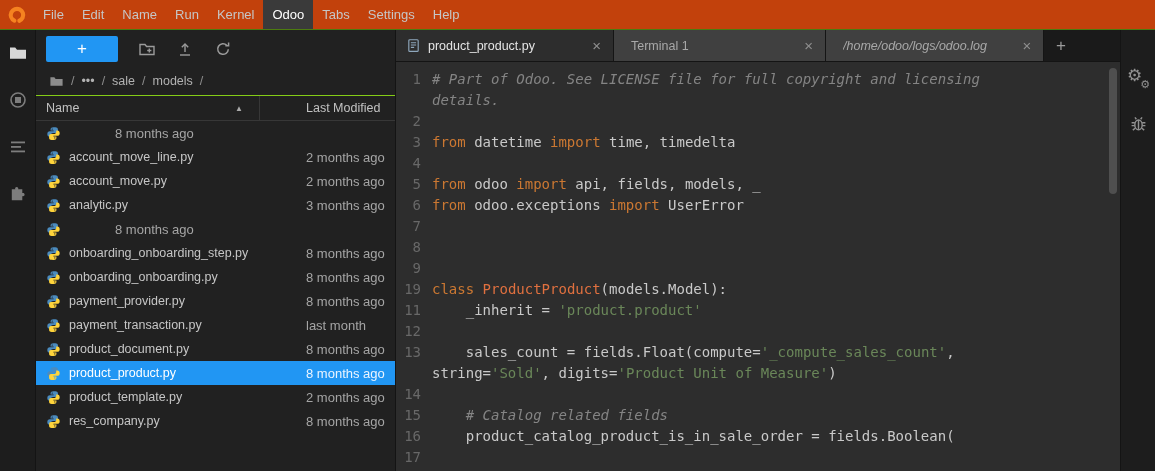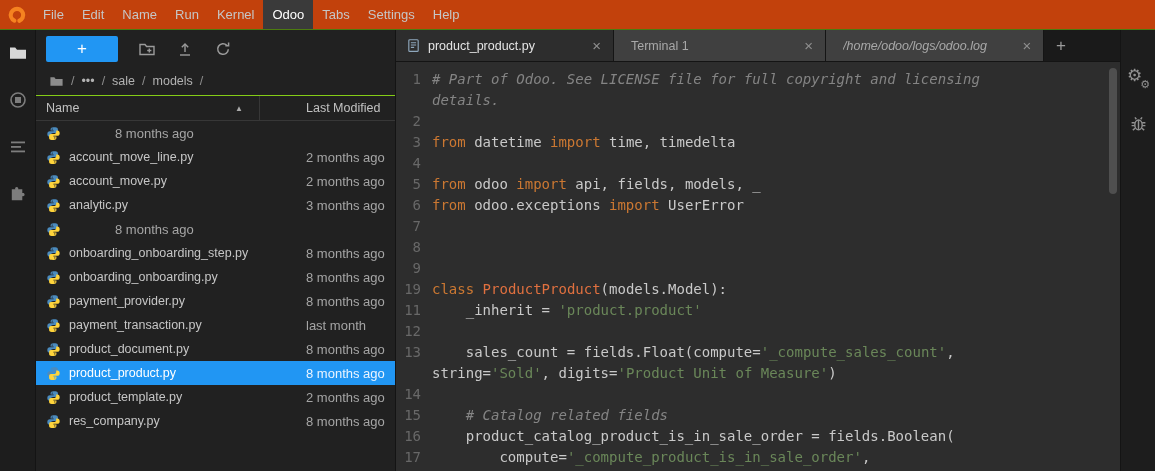--- a/index.html
+++ b/index.html
@@ -371,21 +371,20 @@
           <div class="cl">
             <span class="ln">15</span>
             <span class="lt"><span class="tok-com">    # Catalog related fields</span></span>
           </div>
           <div class="cl">
             <span class="ln">16</span>
             <span class="lt"><span>    product_catalog_product_is_in_sale_order = fields.Boolean(</span></span>
           </div>
           <div class="cl">
             <span class="ln">17</span>
-            <span class="lt"><span>        compute=</span><span class="tok-str">'_compute_product_is_in_sale_order'</span><span>,</span></span>
           </div>
         </div>
       <div class="vscroll">
         <div class="vthumb"></div>
       </div>
     </div>
   </section>
 
   <nav class="rstrip">
     <button class="stab">

